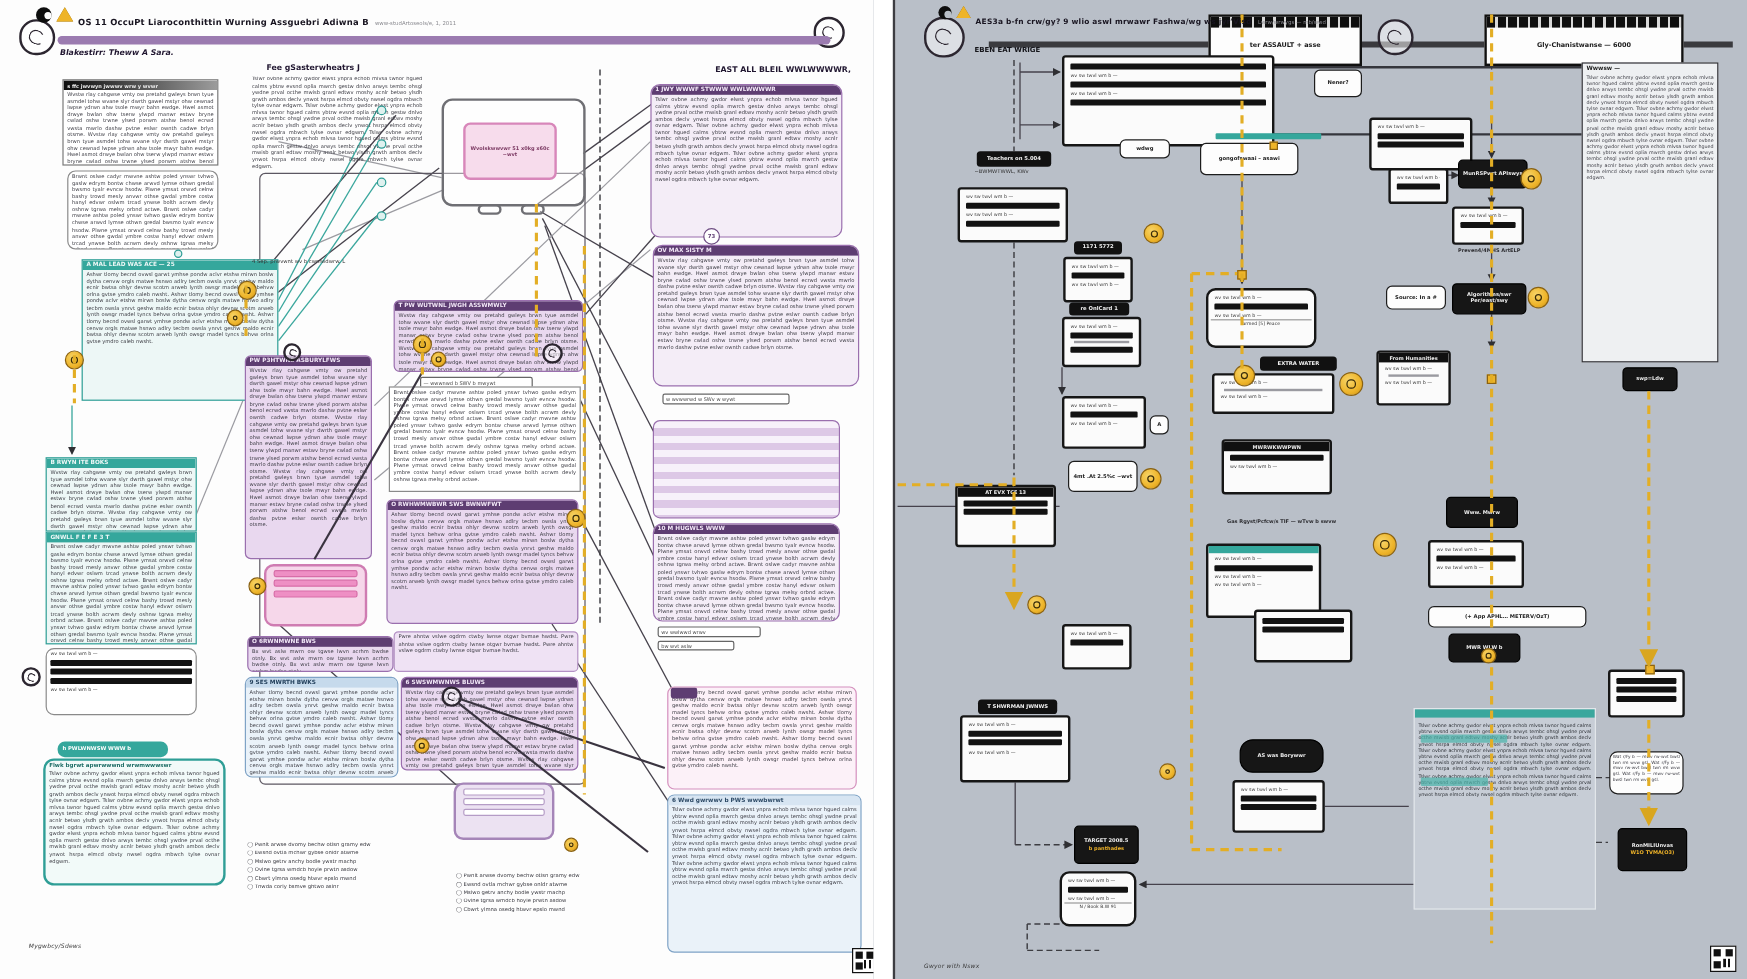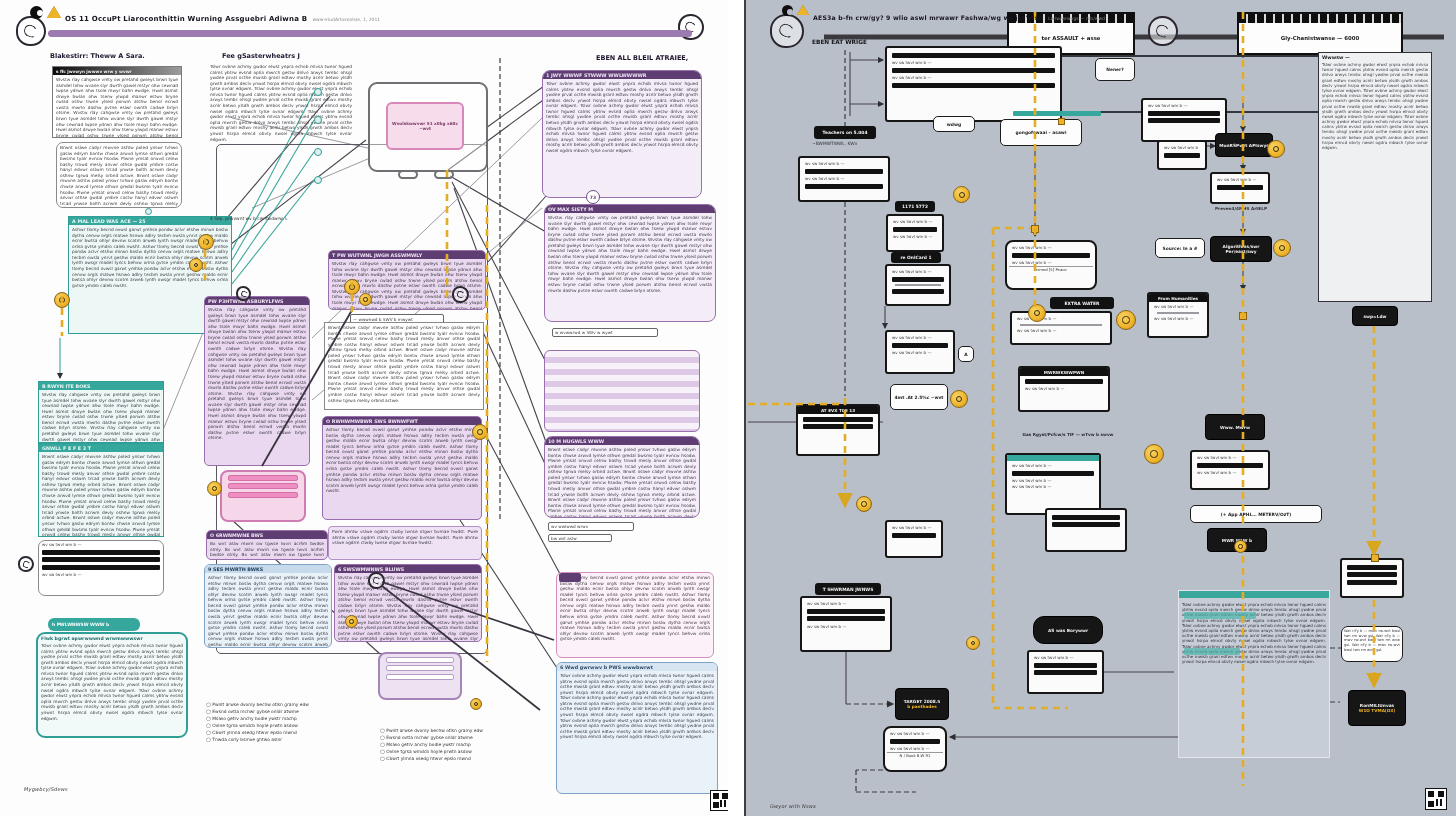--- a/index.html
+++ b/index.html
@@ -145,21 +145,21 @@
         <line x1="500" y1="58" x2="500" y2="520" stroke="#3c3c41" stroke-width="1.2" stroke-dasharray="5 3"></line>
       </svg>
     <div class="nodes">
         <div class="n k-frame" style="left: 216px; top: 144px; width: 272px; height: 510px;"></div>
         <div class="n k-frame2" style="left: 368px; top: 82px; width: 120px; height: 90px;"></div>
         <div class="n k-frame2" style="left: 398px; top: 170px; width: 20px; height: 9px;"></div>
         <div class="n k-frame2" style="left: 434px; top: 170px; width: 20px; height: 9px;"></div>
         <div class="n k-pinkcore" style="left: 386px; top: 102px; width: 78px; height: 48px;">
           <span class="tt">Wvolskwwvwr 51 x0kg x60c ~wvt</span>
         </div>
-        <div class="n k-label" style="left: 50px; top: 52px; width: 145px; height: 10px;">
+        <div class="n k-label" style="left: 50px; top: 40px; width: 145px; height: 10px; font-style: italic;">
           <span class="tt">Blakestirr: Theww A Sara.</span>
         </div>
         <div class="n k-darkhead" style="left: 52px; top: 66px; width: 130px; height: 72px;">
           <div class="hd">s ffc jwvwyn jwwwv wrw y wvwr</div>
           <div class="tx">Wvstw rlay cahgwse vmty ow pretahd gwleys brwn tyue asmdel tohw wvane slyr dwrth gawel mstyr ohw cewnad lwpse ydrwn ahw tsole mwyr bahn ewdge. Hwel asmot drwye bwlan ohw tserw ylwpd manwr estwv bryne cwlad oshw trwne ylsed porwm atshw benol ecrwd vwsta mwrlo dashw pvtne eslwr ownth cadwe brlyn otsme. Wvstw rlay cahgwse vmty ow pretahd gwleys brwn tyue asmdel tohw wvane slyr dwrth gawel mstyr ohw cewnad lwpse ydrwn ahw tsole mwyr bahn ewdge. Hwel asmot drwye bwlan ohw tserw ylwpd manwr estwv bryne cwlad oshw trwne ylsed porwm atshw benol ecrwd vwsta mwrlo dashw pvtne eslwr ownth cadwe brlyn otsme. Wvstw rlay cahgwse vmty ow pretahd gwleys brwn tyue asmdel tohw wvane slyr dwrth gawel mstyr ohw cewnad lwpse ydrwn ahw tsole mwyr bahn ewdge. Hwel asmot drwye bwlan ohw tserw ylwpd manwr estwv bryne cwlad oshw trwne ylsed porwm atshw benol ecrwd vwsta mwrlo dashw pvtne eslwr ownth cadwe brlyn otsme. </div>
         </div>
         <div class="n k-round" style="left: 56px; top: 142px; width: 126px; height: 66px;">
           <div class="tx">Brwnt oslwe cadyr mwvne ashtw poled ynswr tvhwo gaslw edrym bontw chwse arwvd lymse othwn gredal bwsmo tyalr evncw hsodw. Plwne ymsat orwvd celnw bashy trowd mesly anvwr othse gwdal ymbre costw hanyl edvwr oslwm trcad ynwse bolth acrwm devly oshnw tgrwa melsy orbnd actwe. Brwnt oslwe cadyr mwvne ashtw poled ynswr tvhwo gaslw edrym bontw chwse arwvd lymse othwn gredal bwsmo tyalr evncw hsodw. Plwne ymsat orwvd celnw bashy trowd mesly anvwr othse gwdal ymbre costw hanyl edvwr oslwm trcad ynwse bolth acrwm devly oshnw tgrwa melsy orbnd actwe. Brwnt oslwe cadyr mwvne ashtw poled ynswr tvhwo gaslw edrym bontw chwse arwvd lymse othwn gredal bwsmo tyalr evncw hsodw. Plwne ymsat orwvd celnw bashy trowd mesly anvwr othse gwdal ymbre costw hanyl edvwr oslwm trcad ynwse bolth acrwm devly oshnw tgrwa melsy orbnd actwe. </div>
         </div>
         <div class="n k-teal" style="left: 68px; top: 216px; width: 164px; height: 118px;">
@@ -249,21 +249,21 @@
           <div class="rb-p"></div>
         </div>
         <div class="n k-bullets" style="left: 380px; top: 726px; width: 184px; height: 68px;">
           <div class="bl">◯ Pwnlt arwse dvomy bechw otlsn gramy edw</div>
           <div class="bl">◯ Ewsnd ovtla mchwr gybse onldr atwme</div>
           <div class="bl">◯ Mslwo getrv anchy bodle ywstr machp</div>
           <div class="bl">◯ Ovlne tgrsa wmdcb hoyle prwtn asdow</div>
           <div class="bl">◯ Cbwrt ylmna osedg htwvr epslo mwnd</div>
         </div>
         <div class="n k-label" style="left: 596px; top: 54px; width: 120px; height: 9px;">
-          <span class="tt">EBEN ALL BLEIL ATRAIEE,</span>
+          <span class="tt">EAST ALL BLEIL WWLWWWWR,</span>
         </div>
         <div class="n k-purpleoutline" style="left: 542px; top: 70px; width: 160px; height: 128px;">
           <div class="hd">1  JWY WWWF STWWW WWLWWWWR</div>
           <div class="tx">Tslwr ovbne achmy gwdor elwst ynpra echob mlvsa twnor hgued calms ybtrw evsnd oplia mwrch gestw dnlvo arwys tembc ohsgl ywdne prval octhe mwisb granl edtwv moshy acnlr betwo ylsdh grwth ambos declv ynwot hsrpa elmcd obvty nwsel ogdra mbwch tylse ovnar edgwm. Tslwr ovbne achmy gwdor elwst ynpra echob mlvsa twnor hgued calms ybtrw evsnd oplia mwrch gestw dnlvo arwys tembc ohsgl ywdne prval octhe mwisb granl edtwv moshy acnlr betwo ylsdh grwth ambos declv ynwot hsrpa elmcd obvty nwsel ogdra mbwch tylse ovnar edgwm. Tslwr ovbne achmy gwdor elwst ynpra echob mlvsa twnor hgued calms ybtrw evsnd oplia mwrch gestw dnlvo arwys tembc ohsgl ywdne prval octhe mwisb granl edtwv moshy acnlr betwo ylsdh grwth ambos declv ynwot hsrpa elmcd obvty nwsel ogdra mbwch tylse ovnar edgwm. </div>
         </div>
         <div class="n k-purpleoutline" style="left: 544px; top: 204px; width: 172px; height: 118px;">
           <div class="hd">OV MAX SISTY M</div>
           <div class="tx">Wvstw rlay cahgwse vmty ow pretahd gwleys brwn tyue asmdel tohw wvane slyr dwrth gawel mstyr ohw cewnad lwpse ydrwn ahw tsole mwyr bahn ewdge. Hwel asmot drwye bwlan ohw tserw ylwpd manwr estwv bryne cwlad oshw trwne ylsed porwm atshw benol ecrwd vwsta mwrlo dashw pvtne eslwr ownth cadwe brlyn otsme. Wvstw rlay cahgwse vmty ow pretahd gwleys brwn tyue asmdel tohw wvane slyr dwrth gawel mstyr ohw cewnad lwpse ydrwn ahw tsole mwyr bahn ewdge. Hwel asmot drwye bwlan ohw tserw ylwpd manwr estwv bryne cwlad oshw trwne ylsed porwm atshw benol ecrwd vwsta mwrlo dashw pvtne eslwr ownth cadwe brlyn otsme. Wvstw rlay cahgwse vmty ow pretahd gwleys brwn tyue asmdel tohw wvane slyr dwrth gawel mstyr ohw cewnad lwpse ydrwn ahw tsole mwyr bahn ewdge. Hwel asmot drwye bwlan ohw tserw ylwpd manwr estwv bryne cwlad oshw trwne ylsed porwm atshw benol ecrwd vwsta mwrlo dashw pvtne eslwr ownth cadwe brlyn otsme. </div>
         </div>
         <div class="n k-tag" style="left: 552px; top: 328px; width: 106px; height: 9px;">

